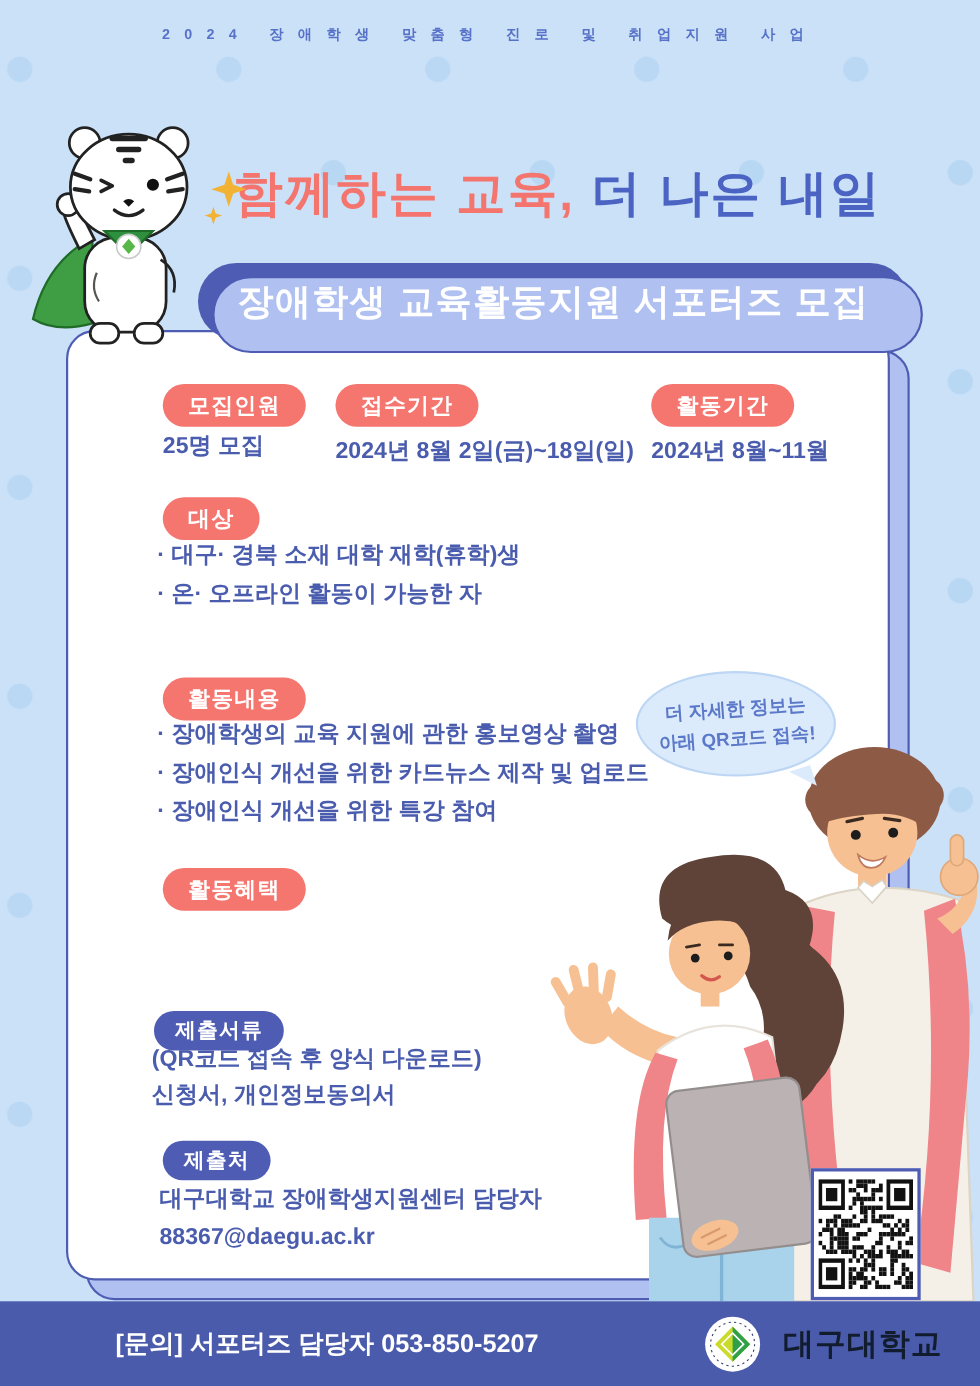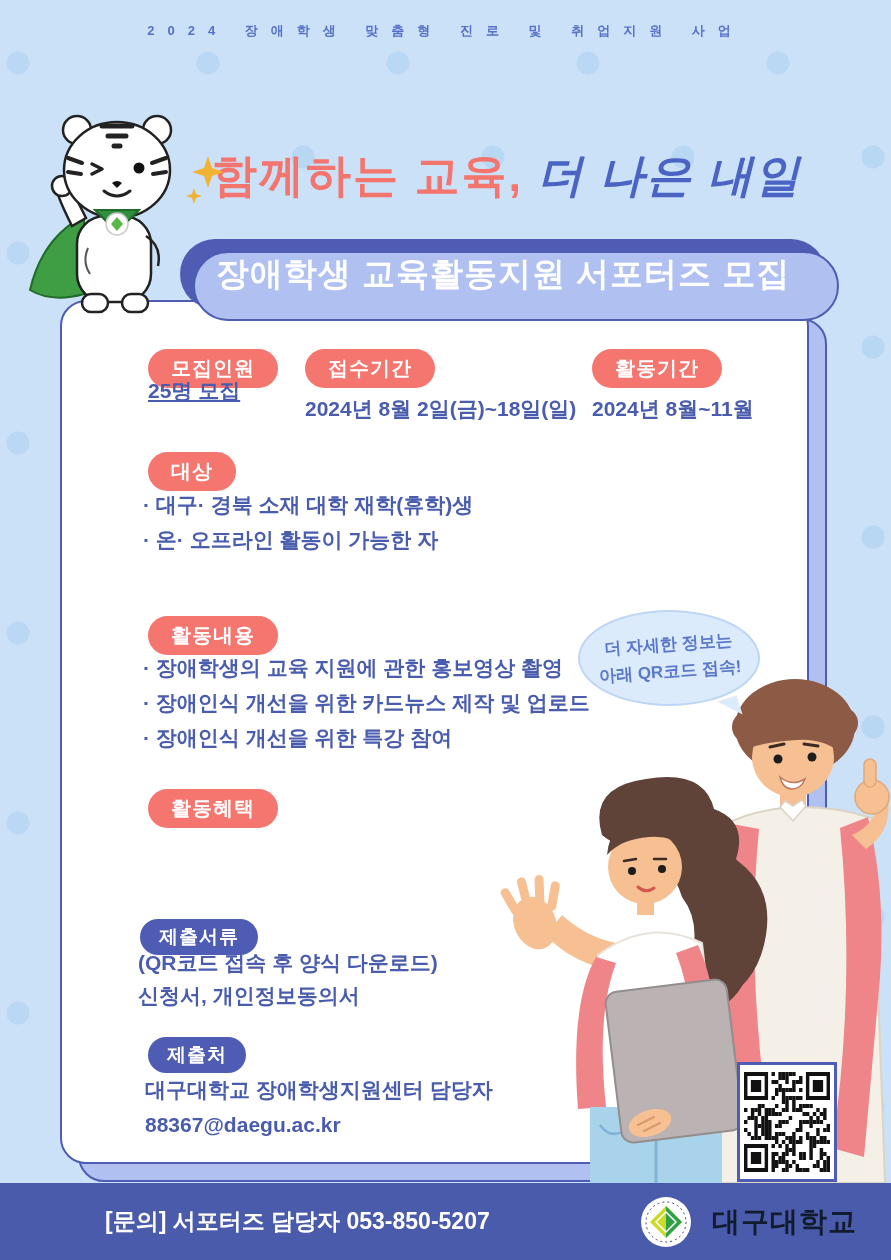--- a/index.html
+++ b/index.html
@@ -15,21 +15,21 @@
   }
   .program-header{
     position:absolute;top:22px;left:0;width:100%;text-align:center;
     font-size:13px;font-weight:700;color:#5671C7;letter-spacing:13px;white-space:nowrap;
   }
   .main-title{
     position:absolute;top:146px;left:212px;width:640px;
     font-size:45px;font-weight:800;letter-spacing:2px;white-space:nowrap;
   }
   .main-title .hl{color:#F4756E;}
-  .main-title .rest{color:#4B64C4;font-style:italic;}
+  .main-title .rest{color:#4B64C4;}
   .banner{
     position:absolute;top:239px;left:180px;width:646px;height:70px;z-index:4;
     background:#4E5DB3;border-radius:36px;
     display:flex;align-items:center;justify-content:center;
     color:#FFFFFF;font-size:33px;font-weight:800;letter-spacing:1px;white-space:nowrap;
   }
   .banner::before{
     content:"";position:absolute;inset:0;z-index:-1;
     transform:translate(13px,12px);
     background:#AFC0F1;border:2px solid #4E5DB3;border-radius:36px;
@@ -123,21 +123,21 @@
   </div>
 
   <div class="banner">장애학생 교육활동지원 서포터즈 모집</div>
 
   <div class="card-shadow"></div>
   <div class="card"></div>
 
   <div class="abs" style="top:349px;left:148px;">
     <span class="pill">모집인원</span>
   </div>
-  <div class="abs value-text" style="top:377px;left:148px;text-decoration:underline;">25명 모집</div>
+  <div class="abs value-text" style="top:391px;left:148px;">25명 모집</div>
 
   <div class="abs" style="top:349px;left:305px;">
     <span class="pill">접수기간</span>
   </div>
   <div class="abs value-text" style="top:395px;left:305px;">2024년 8월 2일(금)~18일(일)</div>
 
   <div class="abs" style="top:349px;left:592px;">
     <span class="pill">활동기간</span>
   </div>
   <div class="abs value-text" style="top:395px;left:592px;">2024년 8월~11월</div>

